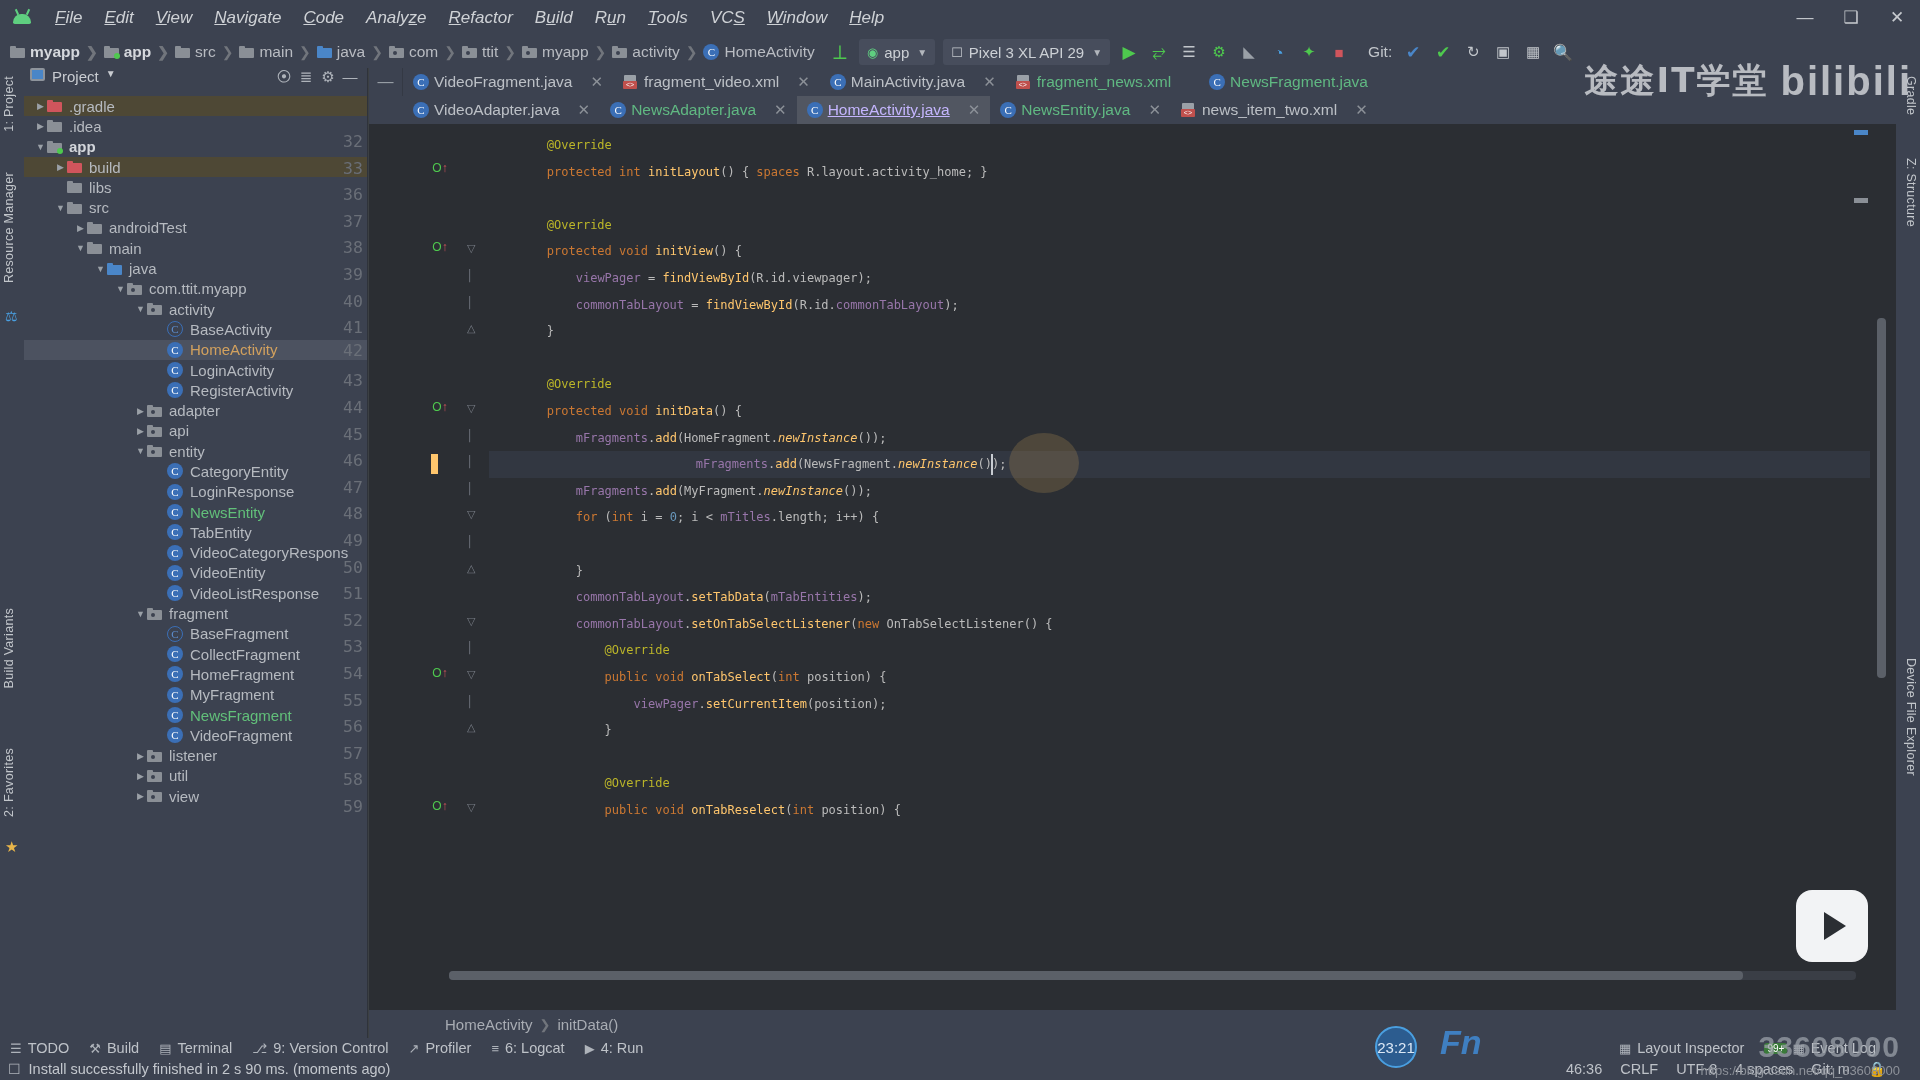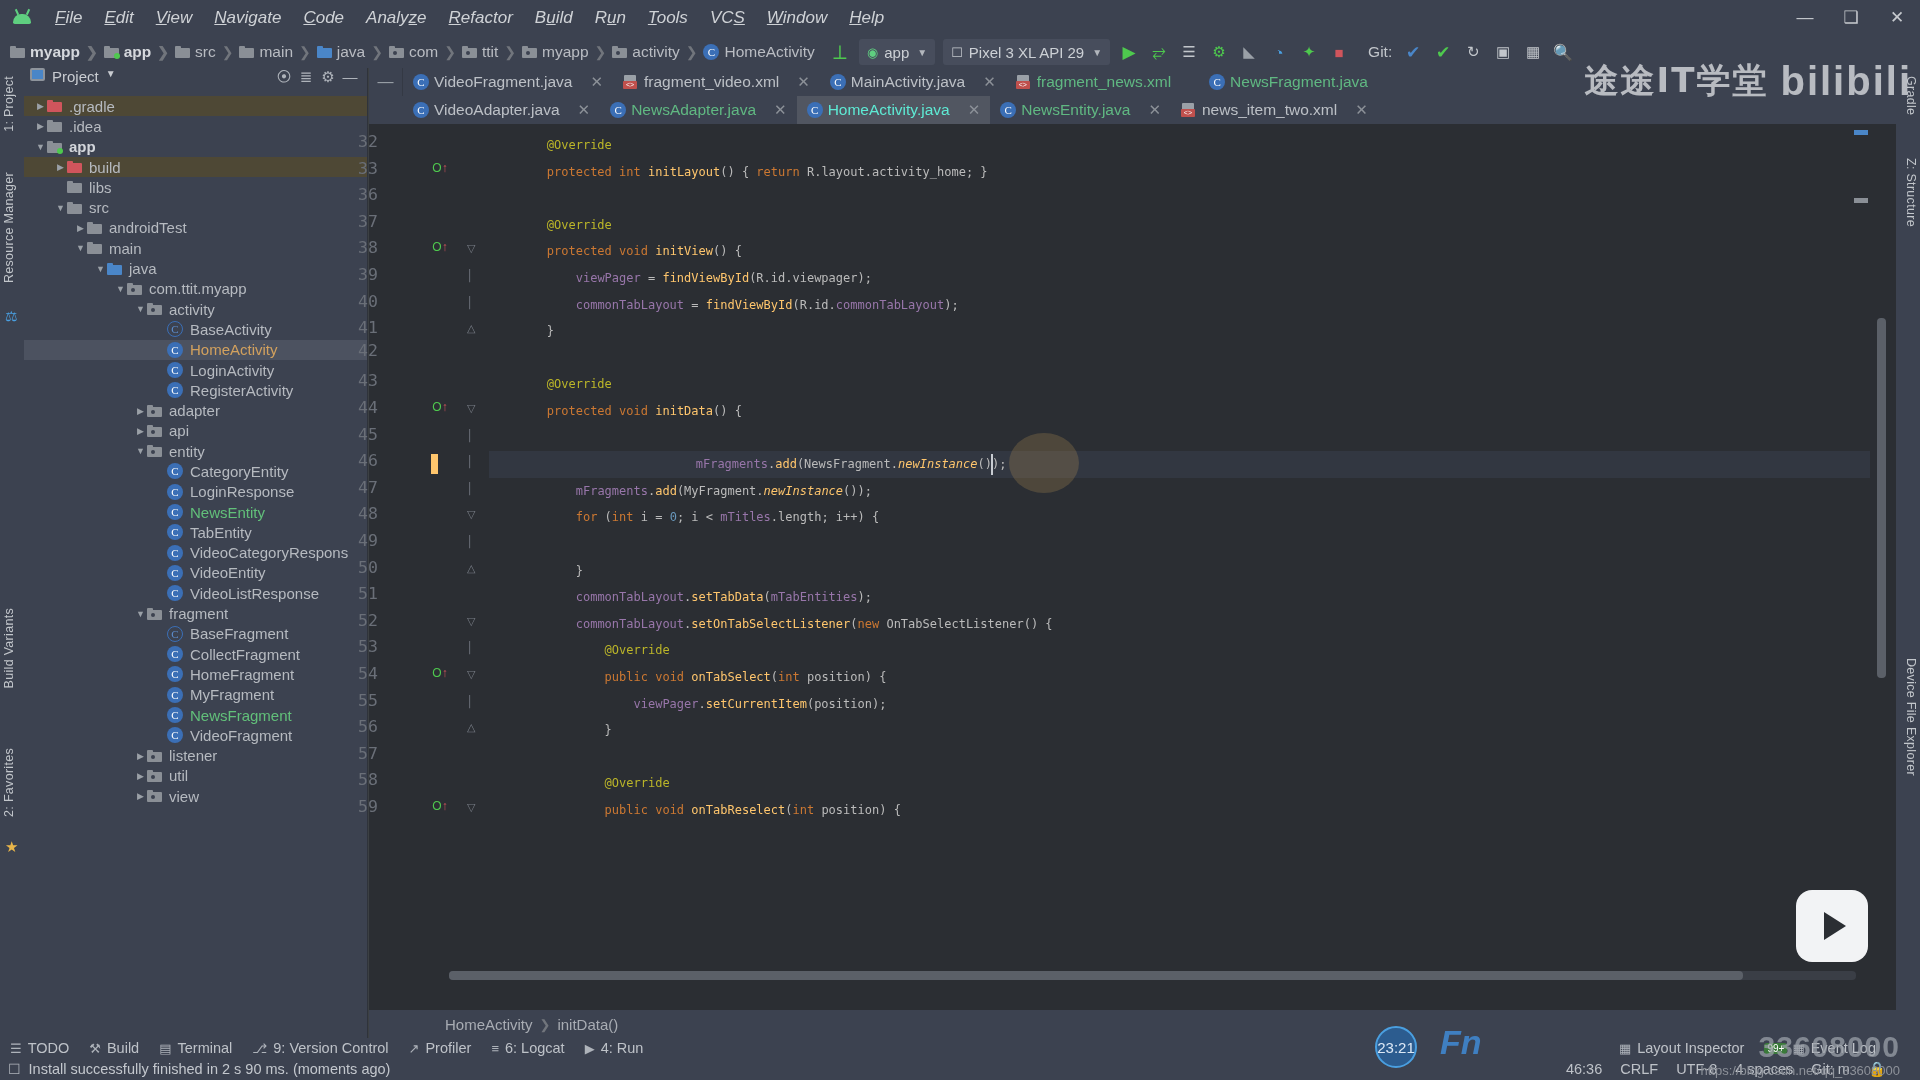--- a/index.html
+++ b/index.html
@@ -114,33 +114,33 @@
   .tabbar { position:absolute; left:0; top:0; right:0; height:56px;
     background:#3c4250; }
   .tabrow { position:absolute; left:0; right:0; height:28px; display:flex; align-items:center; }
   .tabrow.r1 { top:0; } .tabrow.r2 { top:28px; }
   .pinbtn { width:34px; height:28px; display:flex; align-items:center; justify-content:center;
     color:#9aa0a7; font-size:16px; border-right:1px solid #343944; }
   .tab { height:28px; display:flex; align-items:center; padding:0 10px;
     font-size:15.5px; color:#bcc0c6; white-space:nowrap; }
   .tab.active { background:#515661; }
   .tab .tname.green { color:#60b882; }
-  .tab .tname.orange { color:#5eead4; }
+  .tab .tname.orange { color:#c4b5fd;text-decoration:underline; }
   .tab .x { margin-left:18px; color:#8c9198; font-size:15px; }
   .xmlico { width:15px;height:15px;margin-right:6px;position:relative;flex:none; }
   .xmlico .top { position:absolute;left:1px;top:0;width:12px;height:8px;background:#9aa0a7;
     border-radius:1px; }
   .xmlico .bot { position:absolute;left:0px;top:6px;width:14px;height:8px;background:#c0504d;
     border-radius:1px;color:#fff;font-size:7px;text-align:center;line-height:8px; }
 
   
   .edbody { position:absolute; left:0; top:56px; right:0; bottom:28px; background:#2b2e33; }
   .gutter { position:absolute; left:0; top:0; bottom:0; width:84px; background:#2b2e33; }
   .gline { position:absolute; right:60px; font-size:16.5px; color:#6a6f78;
-    font-family:"DejaVu Sans Mono", monospace; text-align:center; width:50px; }
+    font-family:"DejaVu Sans Mono", monospace; text-align:left; width:50px; }
   .gmark { position:absolute; left:60px; width:22px; text-align:center; font-size:12px; }
   .foldcol { position:absolute; left:84px; top:0; bottom:0; width:36px; }
   .code { position:absolute; left:120px; top:0; right:26px; bottom:0; overflow:hidden;
     font-family:"DejaVu Sans Mono", monospace; font-size:12px; }
   .cl { position:absolute; left:0; white-space:pre; line-height:26.6px; height:26.6px; }
   .cl.cur { background:#323741; left:-120px; padding-left:120px; right:-26px; width:auto; }
   .k { color:#cc7832; }
   .m { color:#ffc66d; } .mi { color:#ffc66d; font-style:italic; }
   .f { color:#9876aa; } .n { color:#6897bb; }
   .an { color:#bbb529; }
@@ -664,30 +664,31 @@
           <div style="position: absolute; left: 14px; top: 437.6px; font-size: 11px; color: rgb(120, 125, 134);">△</div>
           <div style="position: absolute; left: 14px; top: 490.8px; font-size: 11px; color: rgb(120, 125, 134);">▽</div>
           <div style="position: absolute; left: 14px; top: 517.4px; font-size: 11px; color: rgb(120, 125, 134);">│</div>
           <div style="position: absolute; left: 14px; top: 544px; font-size: 11px; color: rgb(120, 125, 134);">▽</div>
           <div style="position: absolute; left: 14px; top: 570.6px; font-size: 11px; color: rgb(120, 125, 134);">│</div>
           <div style="position: absolute; left: 14px; top: 597.2px; font-size: 11px; color: rgb(120, 125, 134);">△</div>
           <div style="position: absolute; left: 14px; top: 677px; font-size: 11px; color: rgb(120, 125, 134);">▽</div>
         </div>
       <div class="code" id="code">
           <div class="cl" style="top: 8px;">        <span class="an">@Override</span></div>
-          <div class="cl" style="top: 34.6px;">        <span class="k">protected</span> <span class="k">int</span> <span class="m">initLayout</span>() { <span class="k">return</span> R.layout.activity_home; }</div>
+          <div class="cl" style="top: 34.6px;">        <span class="k">protected</span> <span class="k">int</span> <span class="m">initLayout</span>() { <span class="k">spaces</span> R.layout.activity_home; }</div>
           <div class="cl" style="top: 61.2px;"></div>
           <div class="cl" style="top: 87.8px;">        <span class="an">@Override</span></div>
           <div class="cl" style="top: 114.4px;">        <span class="k">protected</span> <span class="k">void</span> <span class="m">initView</span>() {</div>
           <div class="cl" style="top: 141px;">            <span class="f">viewPager</span> = <span class="m">findViewById</span>(R.id.viewpager);</div>
           <div class="cl" style="top: 167.6px;">            <span class="f">commonTabLayout</span> = <span class="m">findViewById</span>(R.id.<span class="f">commonTabLayout</span>);</div>
           <div class="cl" style="top: 194.2px;">        }</div>
           <div class="cl" style="top: 220.8px;"></div>
           <div class="cl" style="top: 247.4px;">        <span class="an">@Override</span></div>
           <div class="cl" style="top: 274px;">        <span class="k">protected</span> <span class="k">void</span> <span class="m">initData</span>() {</div>
+          <div class="cl" style="top: 300.6px;">            <span class="f">mFragments</span>.<span class="m">add</span>(HomeFragment.<span class="mi">newInstance</span>());</div>
           <div class="cl cur" style="top: 327.2px;"><span style="display:inline-block;width:120px"></span>            <span class="f">mFragments</span>.<span class="m">add</span>(NewsFragment.<span class="mi">newInstance</span>());</div>
           <div class="cl" style="top: 353.8px;">            <span class="f">mFragments</span>.<span class="m">add</span>(MyFragment.<span class="mi">newInstance</span>());</div>
           <div class="cl" style="top: 380.4px;">            <span class="k">for</span> (<span class="k">int</span> i = <span class="n">0</span>; i &lt; <span class="f">mTitles</span>.length; i++) {</div>
           <div class="cl" style="top: 433.6px;">            }</div>
           <div class="cl" style="top: 460.2px;">            <span class="f">commonTabLayout</span>.<span class="m">setTabData</span>(<span class="f">mTabEntities</span>);</div>
           <div class="cl" style="top: 486.8px;">            <span class="f">commonTabLayout</span>.<span class="m">setOnTabSelectListener</span>(<span class="k">new</span> OnTabSelectListener() {</div>
           <div class="cl" style="top: 513.4px;">                <span class="an">@Override</span></div>
           <div class="cl" style="top: 540px;">                <span class="k">public</span> <span class="k">void</span> <span class="m">onTabSelect</span>(<span class="k">int</span> position) {</div>
           <div class="cl" style="top: 566.6px;">                    <span class="f">viewPager</span>.<span class="m">setCurrentItem</span>(position);</div>
           <div class="cl" style="top: 593.2px;">                }</div>

